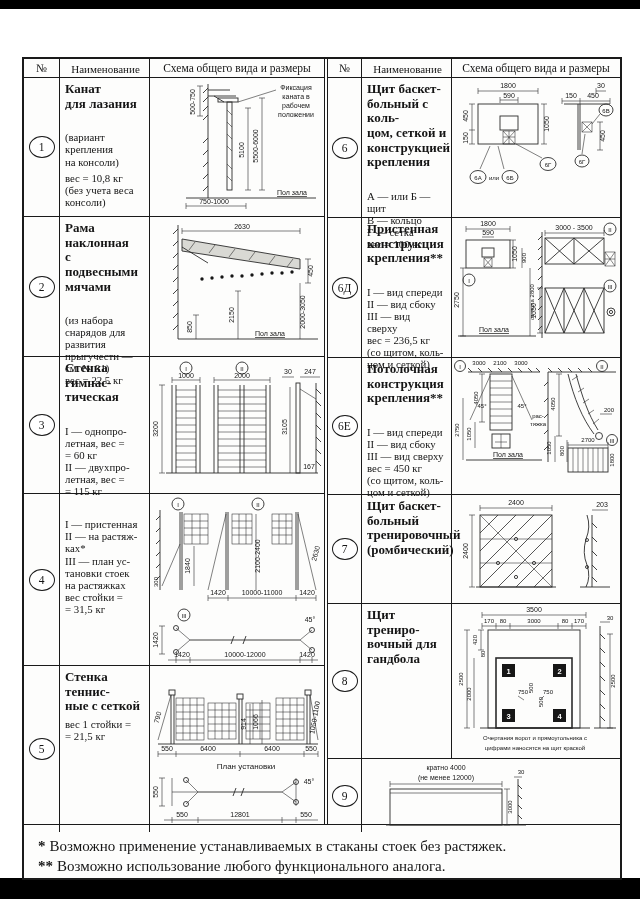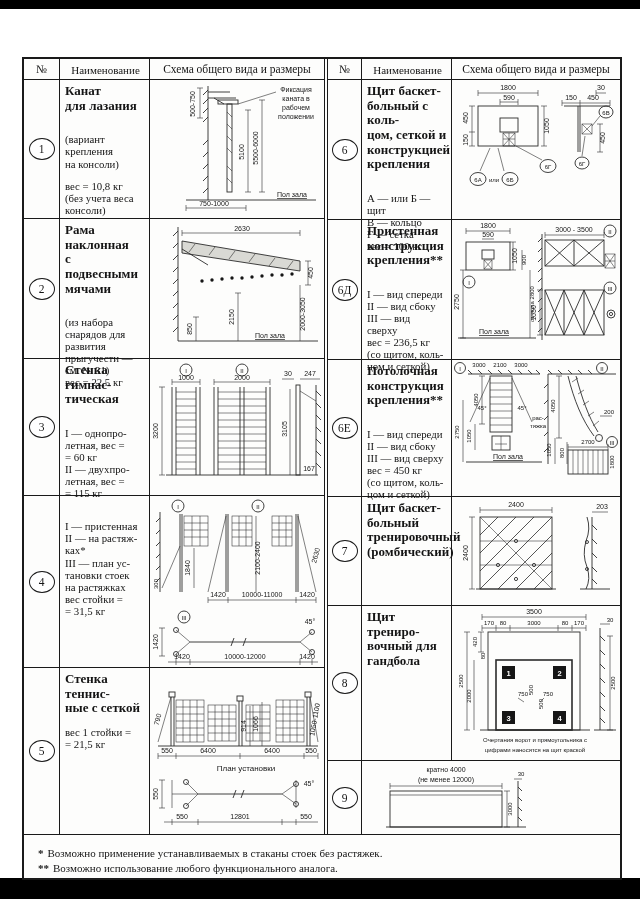--- a/index.html
+++ b/index.html
@@ -24,22 +24,22 @@
   .cell.num{width:36px;display:flex;align-items:center;justify-content:center;}
   .half.right .cell.num{width:34px;}
   .cell.name{width:90px;padding:4px 3px 2px 5px;font-size:11px;line-height:1.12;}
   .cell.scheme{flex:1;overflow:hidden;}
   .hcell{display:flex;align-items:center;justify-content:center;
          font-size:11.5px;text-align:center;}
   .badge{min-width:20px;height:20px;padding:0 2px;border:1.1px solid #1a1a1a;border-radius:50%;
          display:flex;align-items:center;justify-content:center;font-size:11.5px;background:#fff;}
   .title{font-weight:bold;white-space:pre-line;font-size:13px;}
   .desc{white-space:pre-line;margin-top:20px;font-size:10.8px;}
-  .desc.gap{margin-top:10px;}
-  .foot{border-top:1.6px solid #1a1a1a;padding:11px 8px 2px 14px;font-size:11px;line-height:1.35;
+  .desc.gap{margin-top:4px;}
+  .foot{border-top:1.6px solid #1a1a1a;padding:11px 8px 2px 14px;font-size:15px;line-height:1.35;
         font-family:"Liberation Serif",serif;}
   .foot .fn{white-space:nowrap;}
   .foot .mark{font-weight:bold;margin-right:4px;}
   svg{display:block;}
   svg line,svg path,svg rect,svg polyline,svg circle,svg ellipse,svg polygon{
       stroke:#2b2b2b;stroke-width:0.9;fill:none;}
   svg .hatchfill{fill:#d9d9d4;}
   svg .blk{fill:#161616;stroke:none;}
   svg text{font-family:"Liberation Sans",sans-serif;font-size:7px;fill:#161616;
            text-anchor:middle;stroke:none;}

